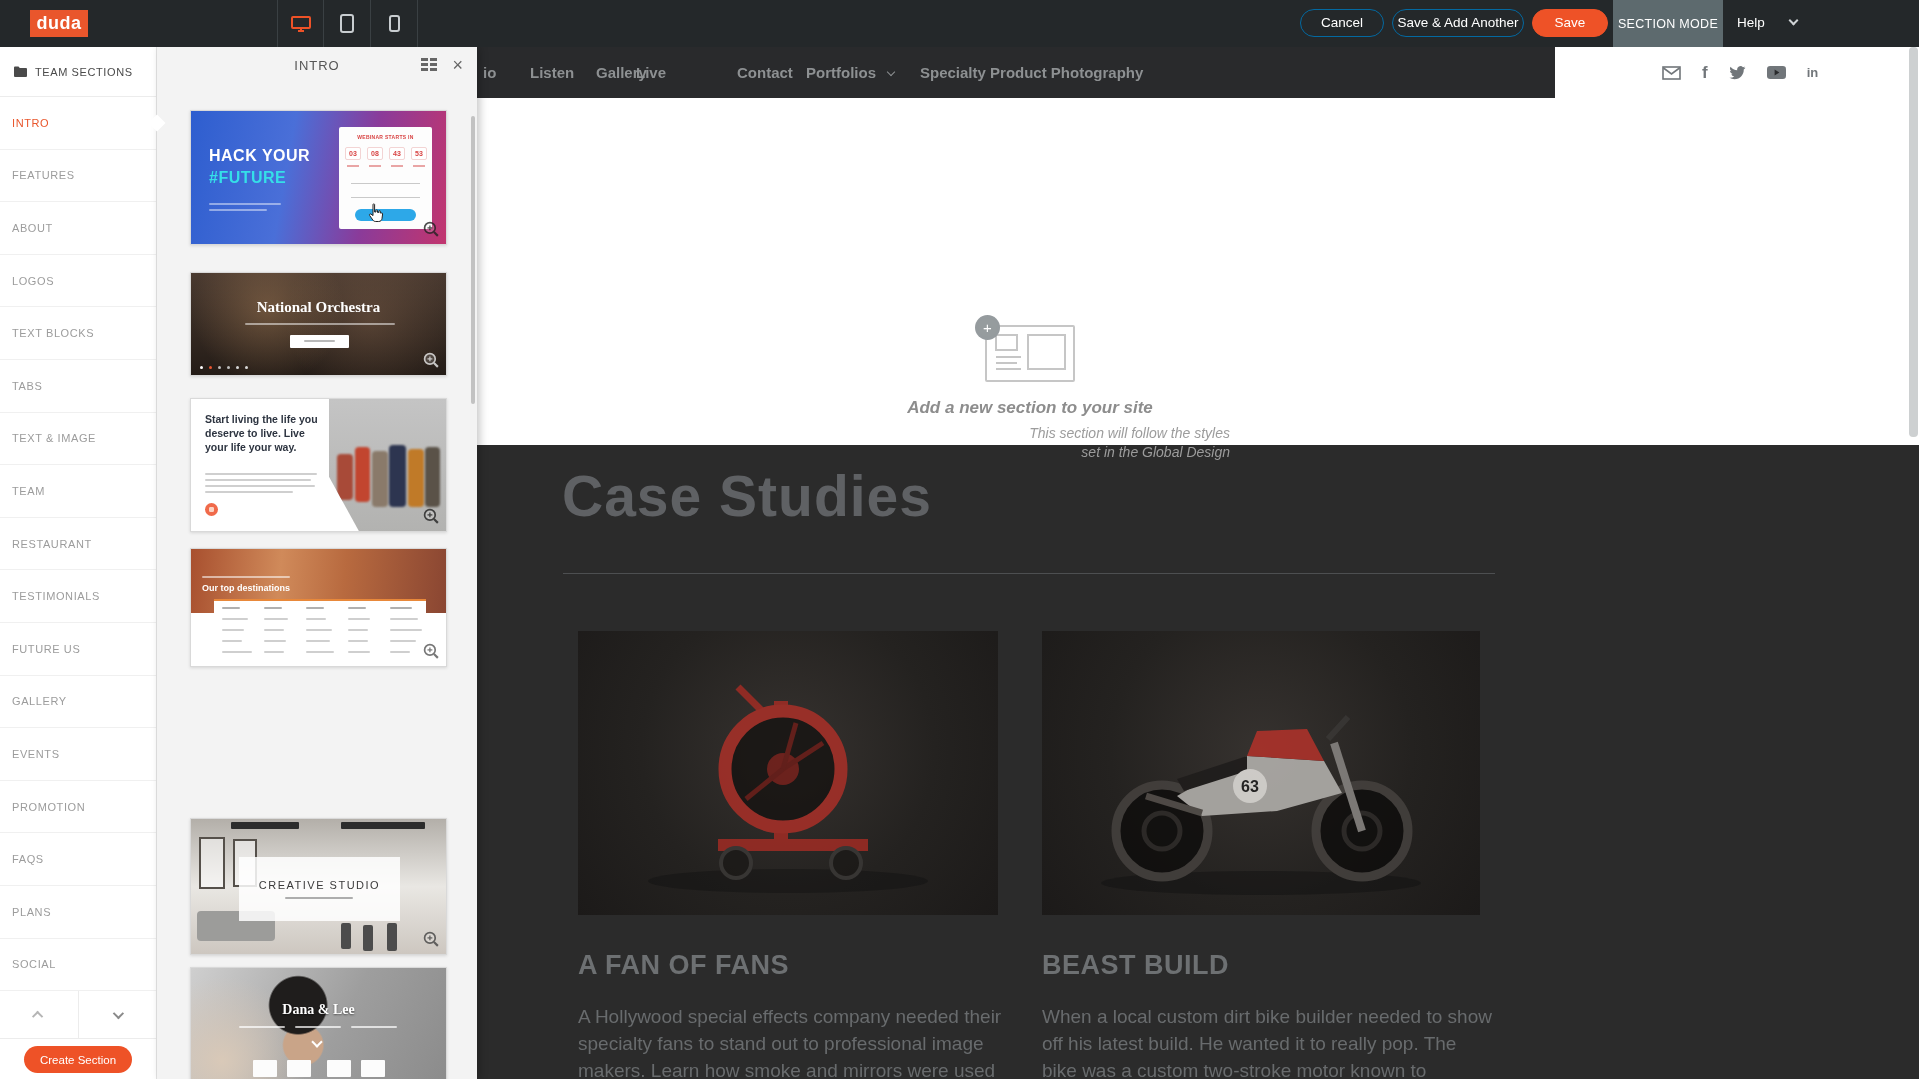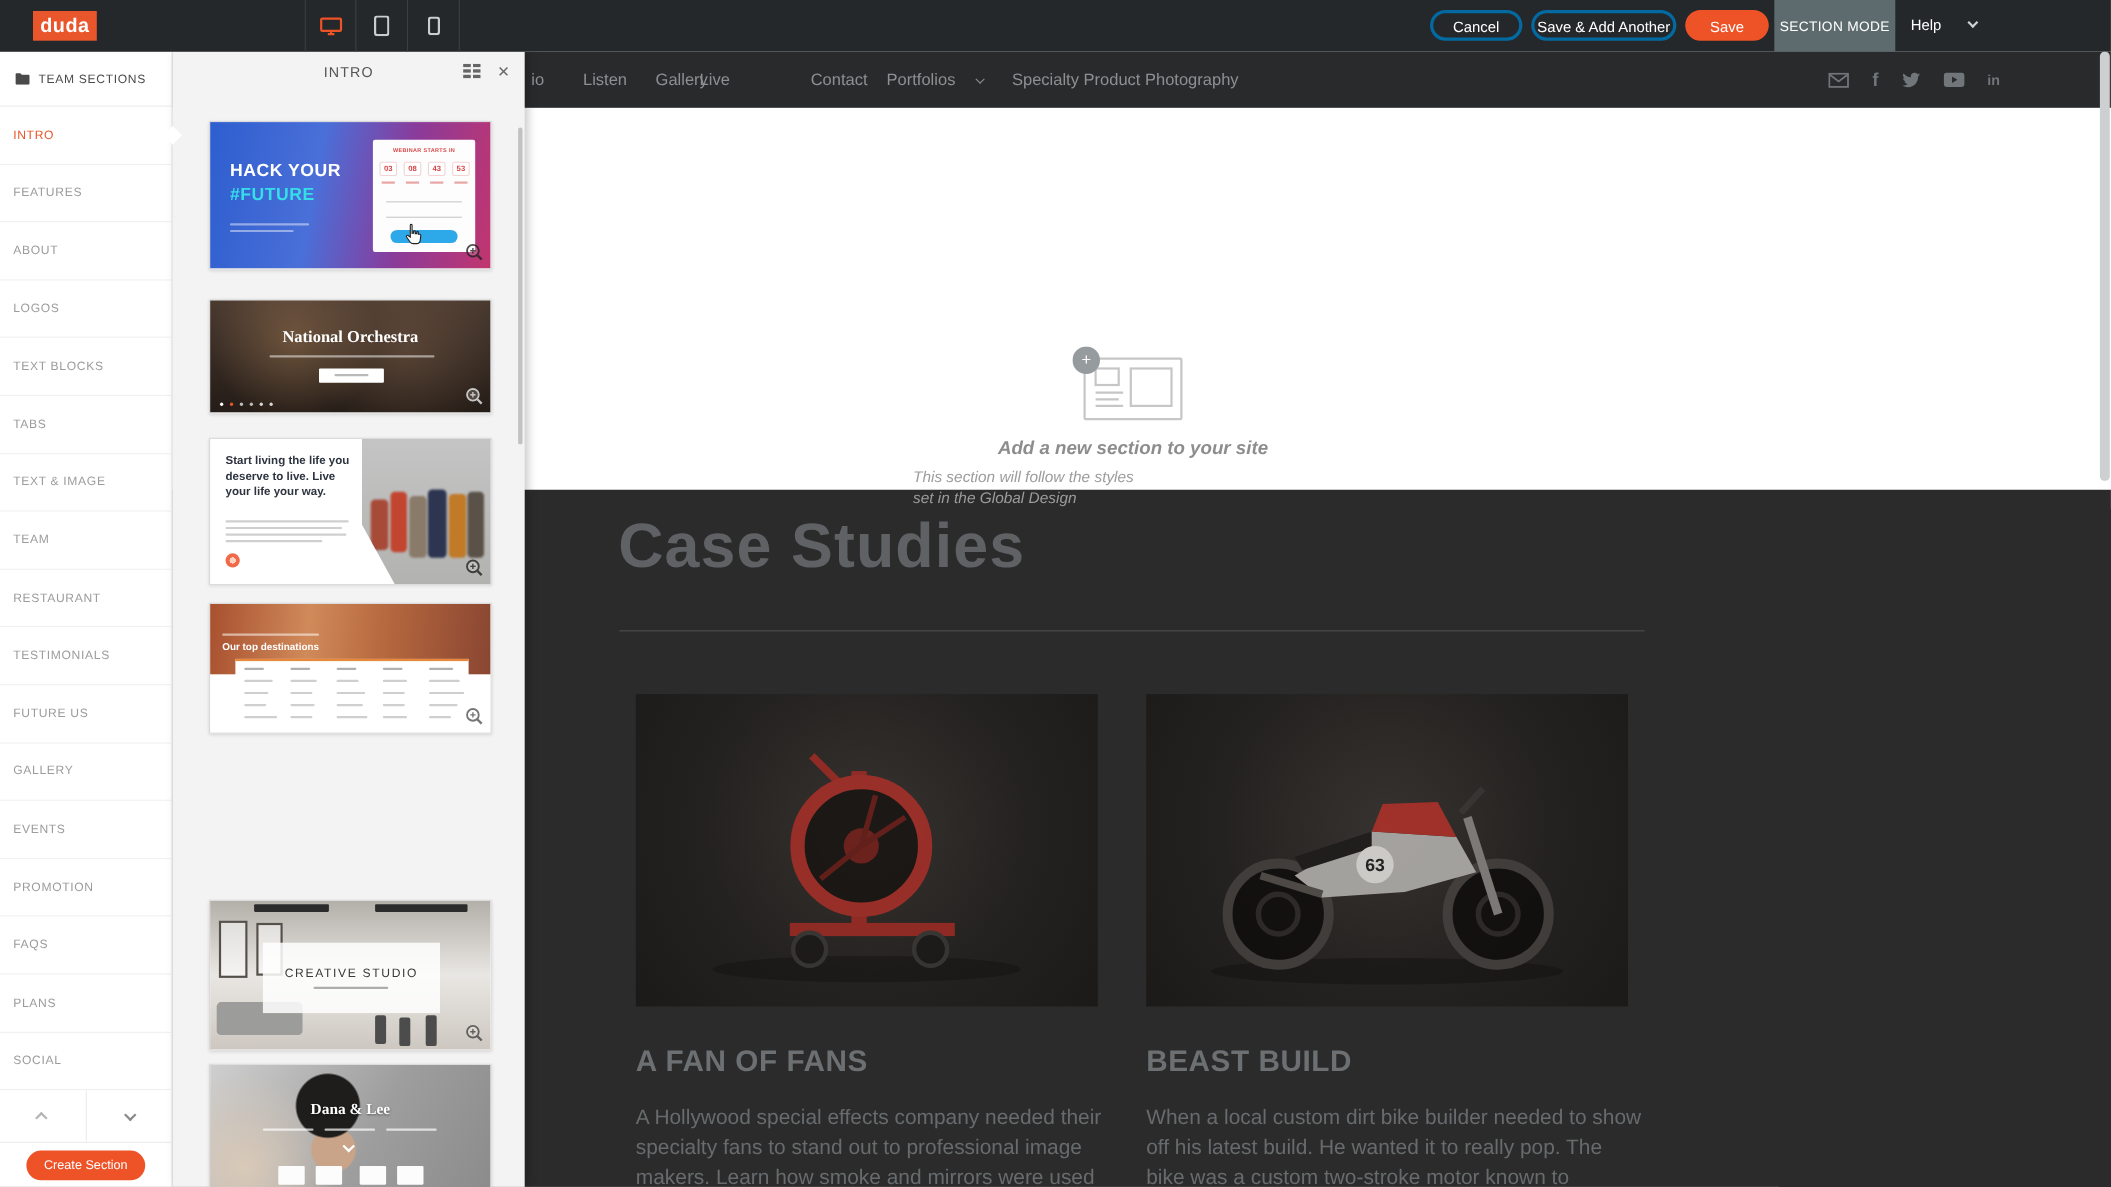--- a/index.html
+++ b/index.html
@@ -5,21 +5,21 @@
   * { margin:0; padding:0; box-sizing:border-box; }
   html,body { width:1919px; height:1079px; overflow:hidden; font-family:"Liberation Sans", sans-serif; background:#fff; }
   #stage { position:relative; width:1919px; height:1079px; overflow:hidden; }
 
   
   #topbar { position:absolute; left:0; top:0; width:1919px; height:47px; background:#24282a; z-index:30; }
   #logo { position:absolute; left:30px; top:10px; width:58px; height:27px; background:#e9562c; border-radius:0;
           color:#fff; font-weight:bold; font-size:18px; text-align:center; line-height:26px; letter-spacing:.5px; }
   .devcell { position:absolute; top:0; width:47px; height:47px; border-left:1px solid #3a4043; border-right:1px solid #3a4043;
              display:flex; align-items:center; justify-content:center; }
-  .pill { position:absolute; top:9px; height:28px; border:3px solid #0369a1; border-radius:14px; background:transparent;
+  .pill { position:absolute; top:9px; height:28px; border:1px solid #0369a1; border-radius:14px; background:transparent;
           color:#fff; font-size:13.5px; text-align:center; line-height:26px; cursor:pointer; }
   #btn-save { background:#ee5227; border-color:#ee5227; }
   #section-mode { position:absolute; left:1613px; top:0; width:110px; height:47px; background:#5d6a6e; color:#fff;
                   font-size:12.5px; display:flex; align-items:center; justify-content:center; letter-spacing:.3px; }
   #help-label { position:absolute; left:1737px; top:15px; color:#fff; font-size:13.5px; }
   .chev { display:inline-block; width:7px; height:7px; border-right:2px solid #cfd3d5; border-bottom:2px solid #cfd3d5; transform:rotate(45deg); }
   #help-chev { position:absolute; left:1790px; top:17px; }
 
   
   #sidebar { position:absolute; left:0; top:47px; width:157px; height:1032px; background:#fff; border-right:1px solid #e4e4e4;
@@ -108,32 +108,32 @@
   .t7-bg { position:absolute; inset:0; background:
             radial-gradient(circle at 42% 28%, #1f1d1c 0%, #1f1d1c 16%, transparent 17%),
             radial-gradient(circle at 44% 58%, #c9a488 0%, #c9a488 12%, transparent 13%),
             radial-gradient(circle at 12% 70%, #d9c9b8 0%, transparent 35%),
             linear-gradient(118deg,#cfcfcf 0%,#9e9e9e 55%,#8a8a8a 100%); }
   .t7-title { position:absolute; left:0; width:100%; top:34px; text-align:center; color:#fff;
               font-family:"Liberation Serif", serif; font-weight:bold; font-size:14px; text-shadow:0 1px 2px rgba(0,0,0,.5); }
   .t7-box { position:absolute; top:92px; width:24px; height:17px; background:#fcfcfc; border-radius:1px; }
 
   
-  #site-nav { position:absolute; left:0; top:47px; width:1919px; height:51px; background:#292a2c; z-index:5; }
+  #site-nav { position:absolute; left:0; top:47px; width:1555px; height:51px; background:#292a2c; z-index:5;font-weight:bold; }
   .nav-item { position:absolute; top:17px; color:#8d9092; font-size:15px; white-space:nowrap; cursor:pointer; }
   #nav-chev { position:absolute; left:888px; top:22px; width:6px; height:6px; border-right:1.5px solid #8d9092; border-bottom:1.5px solid #8d9092; transform:rotate(45deg); }
   #social { position:absolute; left:1662px; top:47px; height:51px; display:flex; align-items:center; gap:21px; z-index:6; }
   .soc { color:#71767a; font-size:14px; font-weight:bold; cursor:pointer; display:flex; align-items:center; }
 
   #white-section { position:absolute; left:0; top:98px; width:1919px; height:347px; background:#ffffff; z-index:4; }
   #ph-icon { position:absolute; left:985px; top:227px; width:90px; height:57px; border:2px solid #c6c6c6; border-radius:2px; background:#fff; }
   #ph-plus { position:absolute; left:-12px; top:-12px; width:25px; height:25px; border-radius:50%; background:#969c9e;
              border:3px solid rgba(150,156,158,.35); color:#fff; font-size:15px; text-align:center; line-height:20px; }
   #ph-title { position:absolute; left:830px; top:300px; width:400px; text-align:center; font-size:17px; font-weight:bold; font-style:italic; color:#8d8d8d; }
-  .ph-sub { position:absolute; left:830px; width:400px; text-align:left; font-size:14px; font-style:italic; color:#9c9c9c; }
+  .ph-sub { position:absolute; left:830px; width:400px; text-align:right; font-size:14px; font-style:italic; color:#9c9c9c; }
 
   #dark-section { position:absolute; left:0; top:445px; width:1919px; height:634px; background:#2b2b2b; z-index:3; }
   #cs-heading { position:absolute; left:562px; top:18px; font-size:57px; font-weight:bold; color:#5f6164; letter-spacing:1px; }
   #cs-rule { position:absolute; left:563px; top:128px; width:932px; height:1px; background:#4d4f51; }
   .cs-img { position:absolute; top:186px; height:284px;
             background:radial-gradient(circle at 50% 42%, #36322f 0%, #242220 55%, #1c1a19 100%); }
   .cs-title { position:absolute; top:505px; font-size:27px; font-weight:bold; color:#6d7072; letter-spacing:.5px; }
   .cs-body { position:absolute; top:558px; font-size:19px; color:#686b6d; line-height:27px; }
 
   #page-scroll-thumb { position:absolute; right:1px; top:47px; width:9px; height:390px; background:#cdd0d1; border-radius:4px; z-index:40; }

